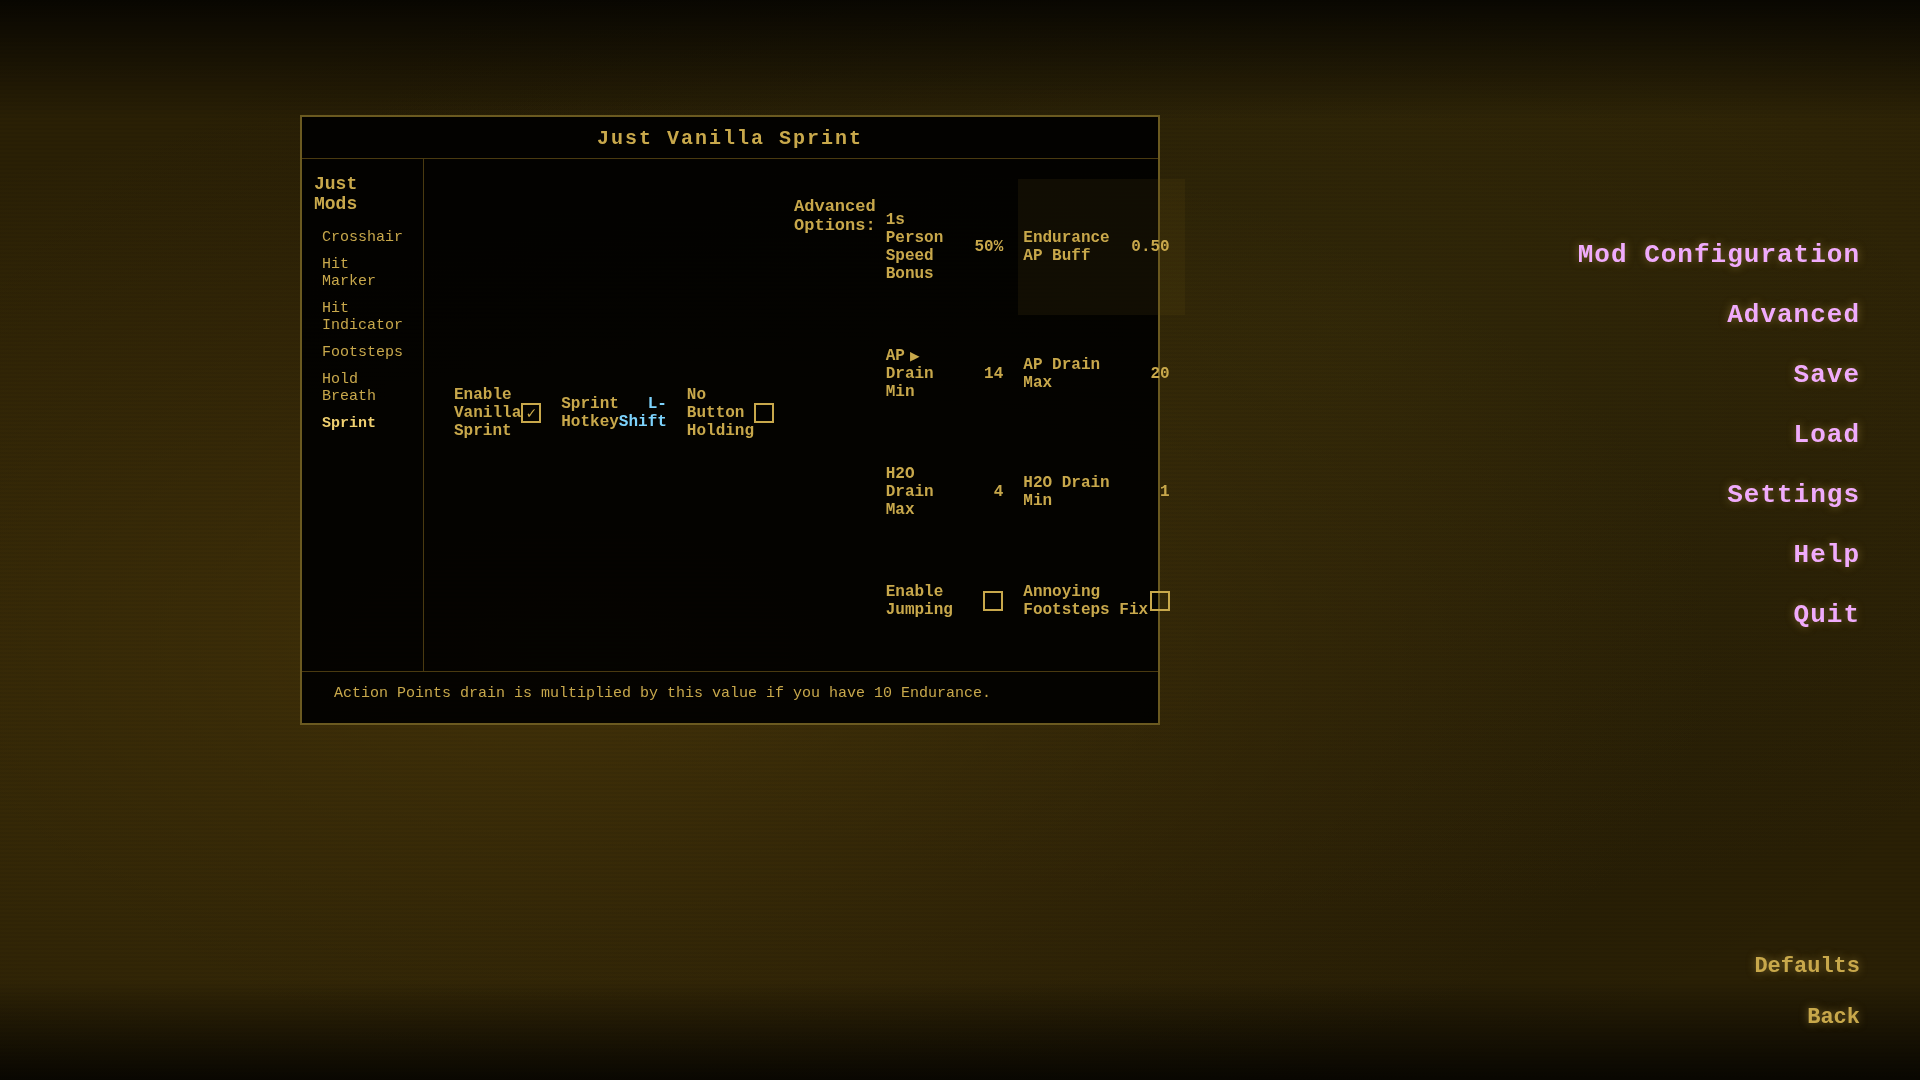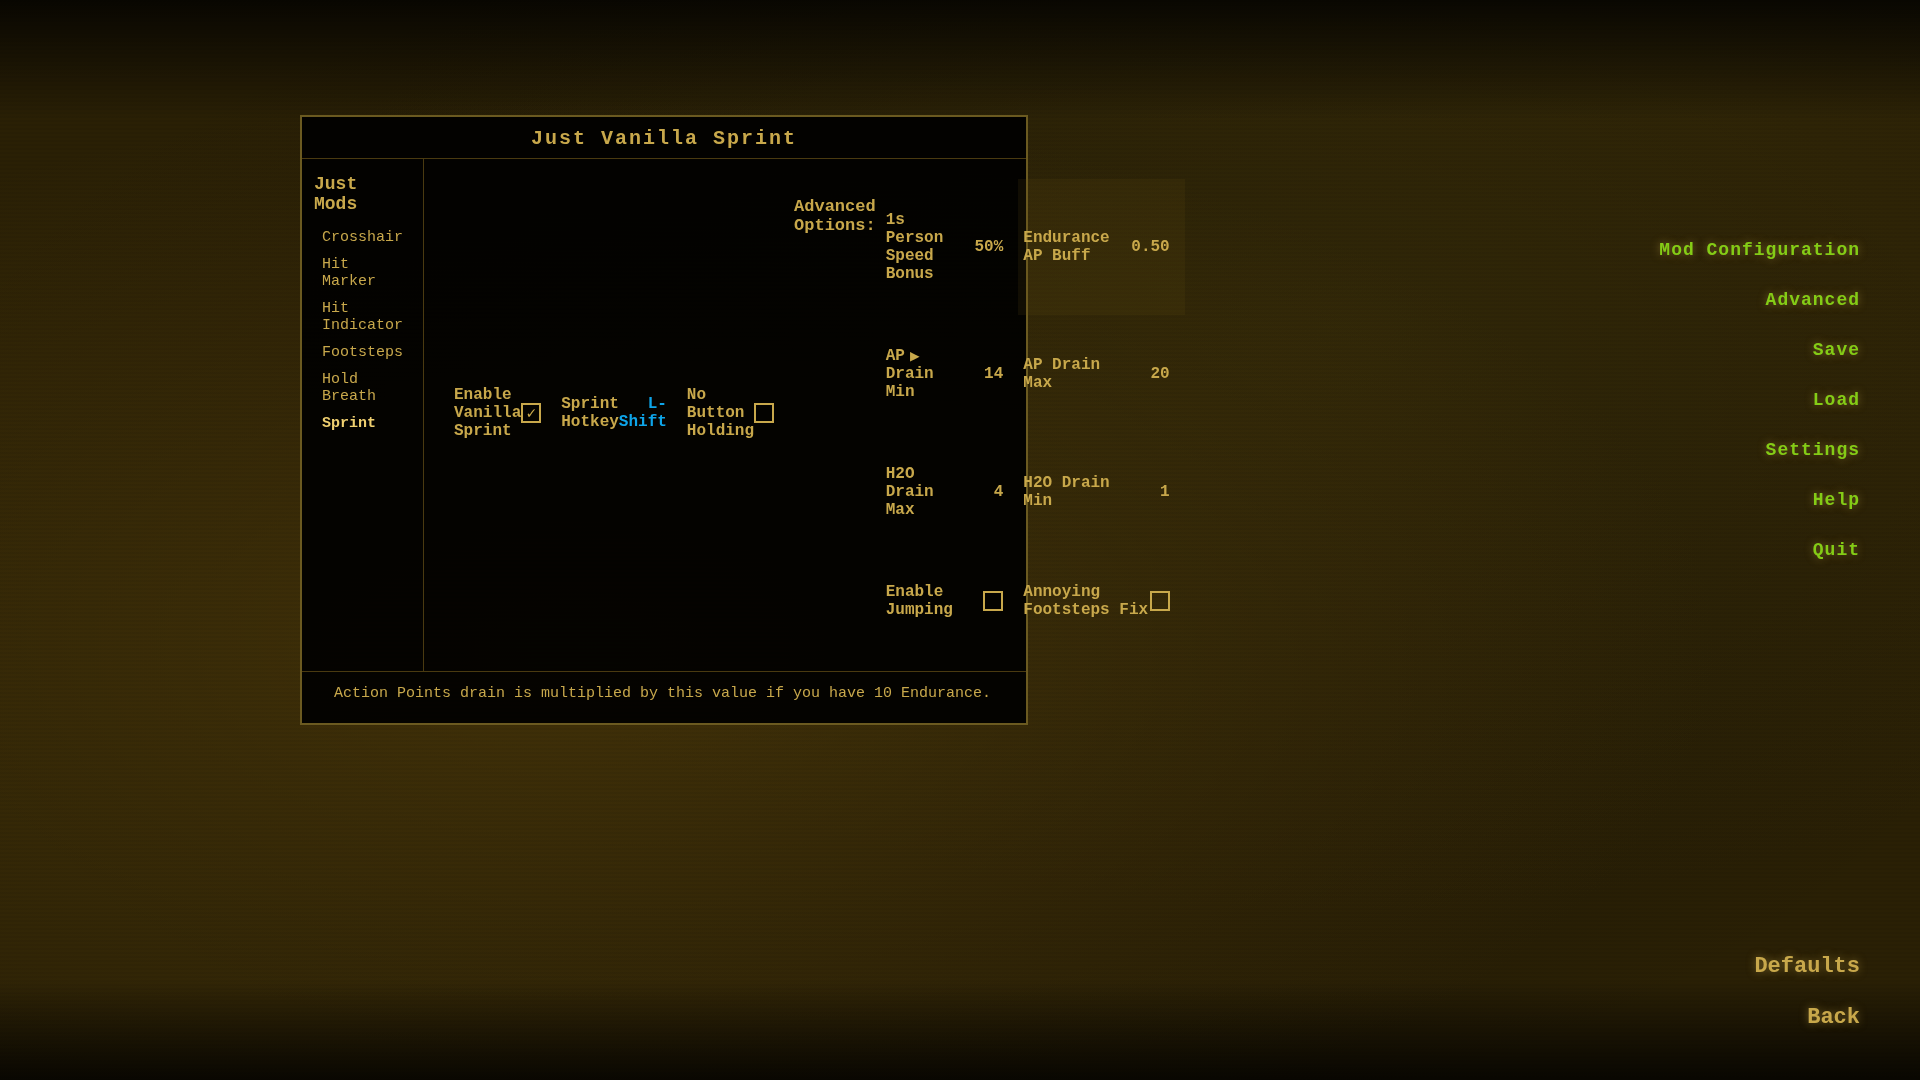--- a/index.html
+++ b/index.html
@@ -55,34 +55,34 @@
       position: absolute;
       right: 60px;
       top: 240px;
       display: flex;
       flex-direction: column;
       gap: 30px;
       align-items: flex-end;
     }
 
     .right-menu-item {
-      color: #84cc16;
-      font-size: 18px;
+      color: #f0abfc;
+      font-size: 26px;
       font-weight: bold;
       letter-spacing: 1px;
       cursor: pointer;
       text-shadow: 0 0 8px rgba(200,168,75,0.5);
     }
 
     
     .main-window {
       position: absolute;
       left: 300px;
       top: 115px;
-      width: 728px;
+      width: 860px;
       height: 610px;
       background: rgba(0,0,0,0.92);
       border: 2px solid #6b5a20;
       display: flex;
       flex-direction: column;
     }
 
     .window-title-bar {
       text-align: center;
       padding: 10px 0 8px 0;
@@ -205,21 +205,21 @@
       padding: 10px 15px 10px 5px;
     }
 
     .hotkey-label {
       color: #c8a84b;
       font-size: 16px;
       font-weight: bold;
     }
 
     .hotkey-value {
-      color: #0ea5e9;
+      color: #7dd3fc;
       font-size: 16px;
       font-weight: bold;
       text-align: right;
     }
 
     
     .description-bar {
       border-top: 1px solid #4a3a10;
       padding: 12px 32px;
       min-height: 52px;

